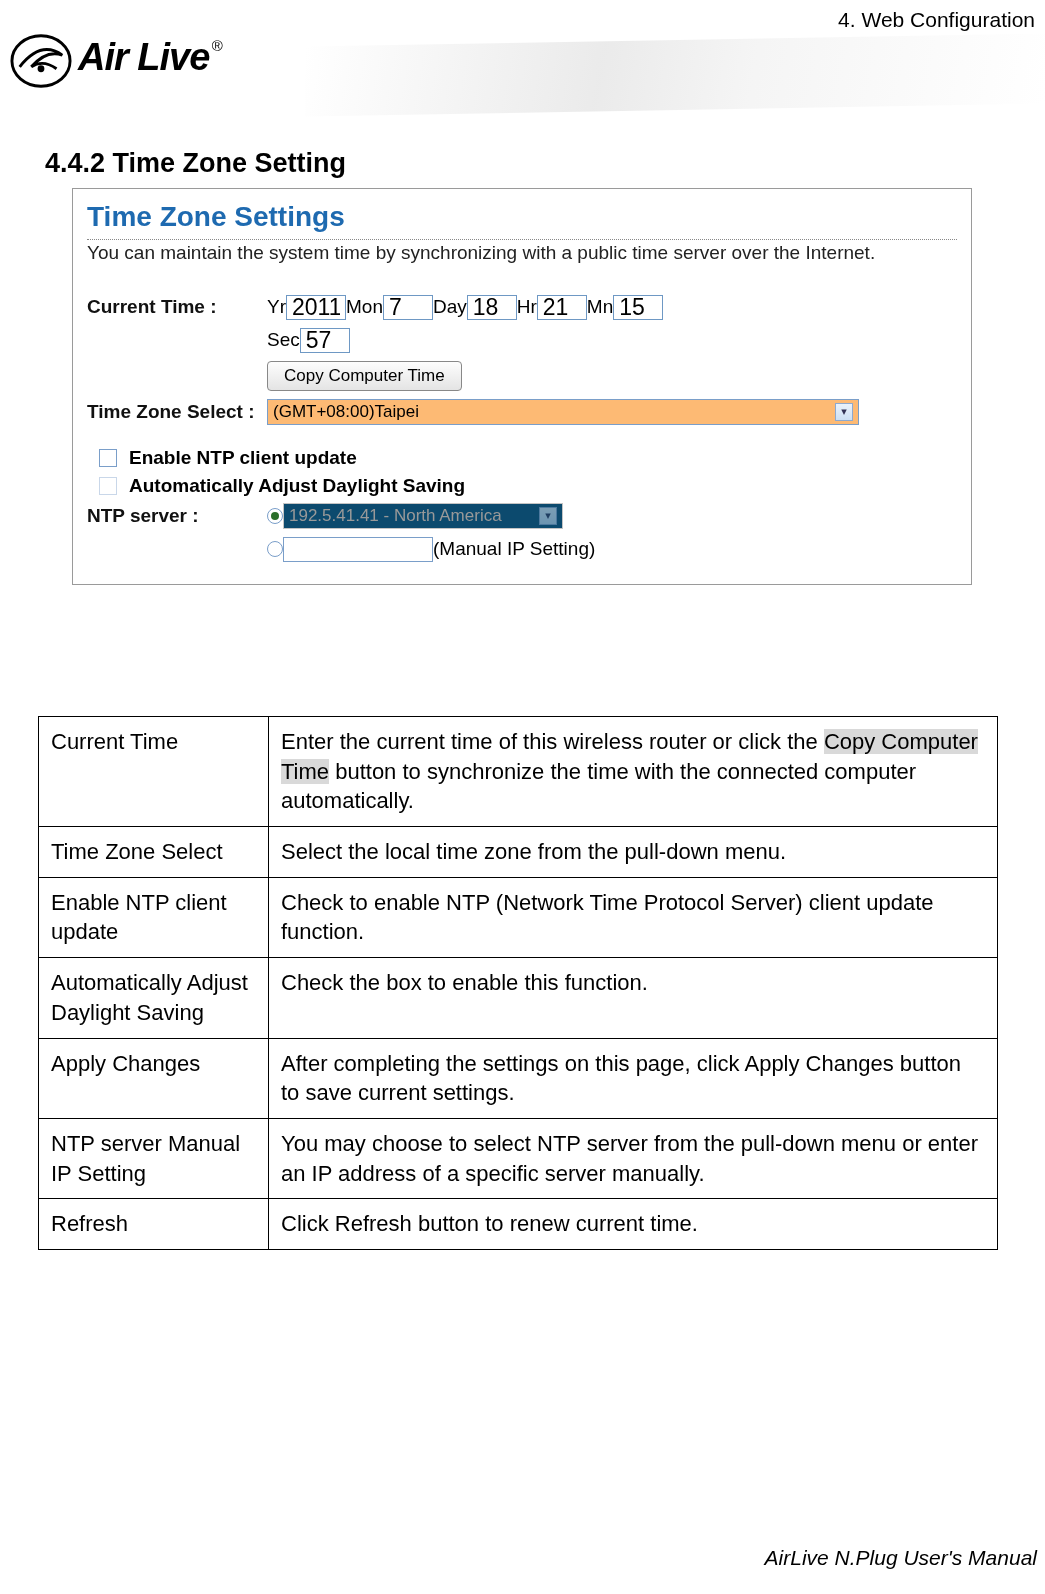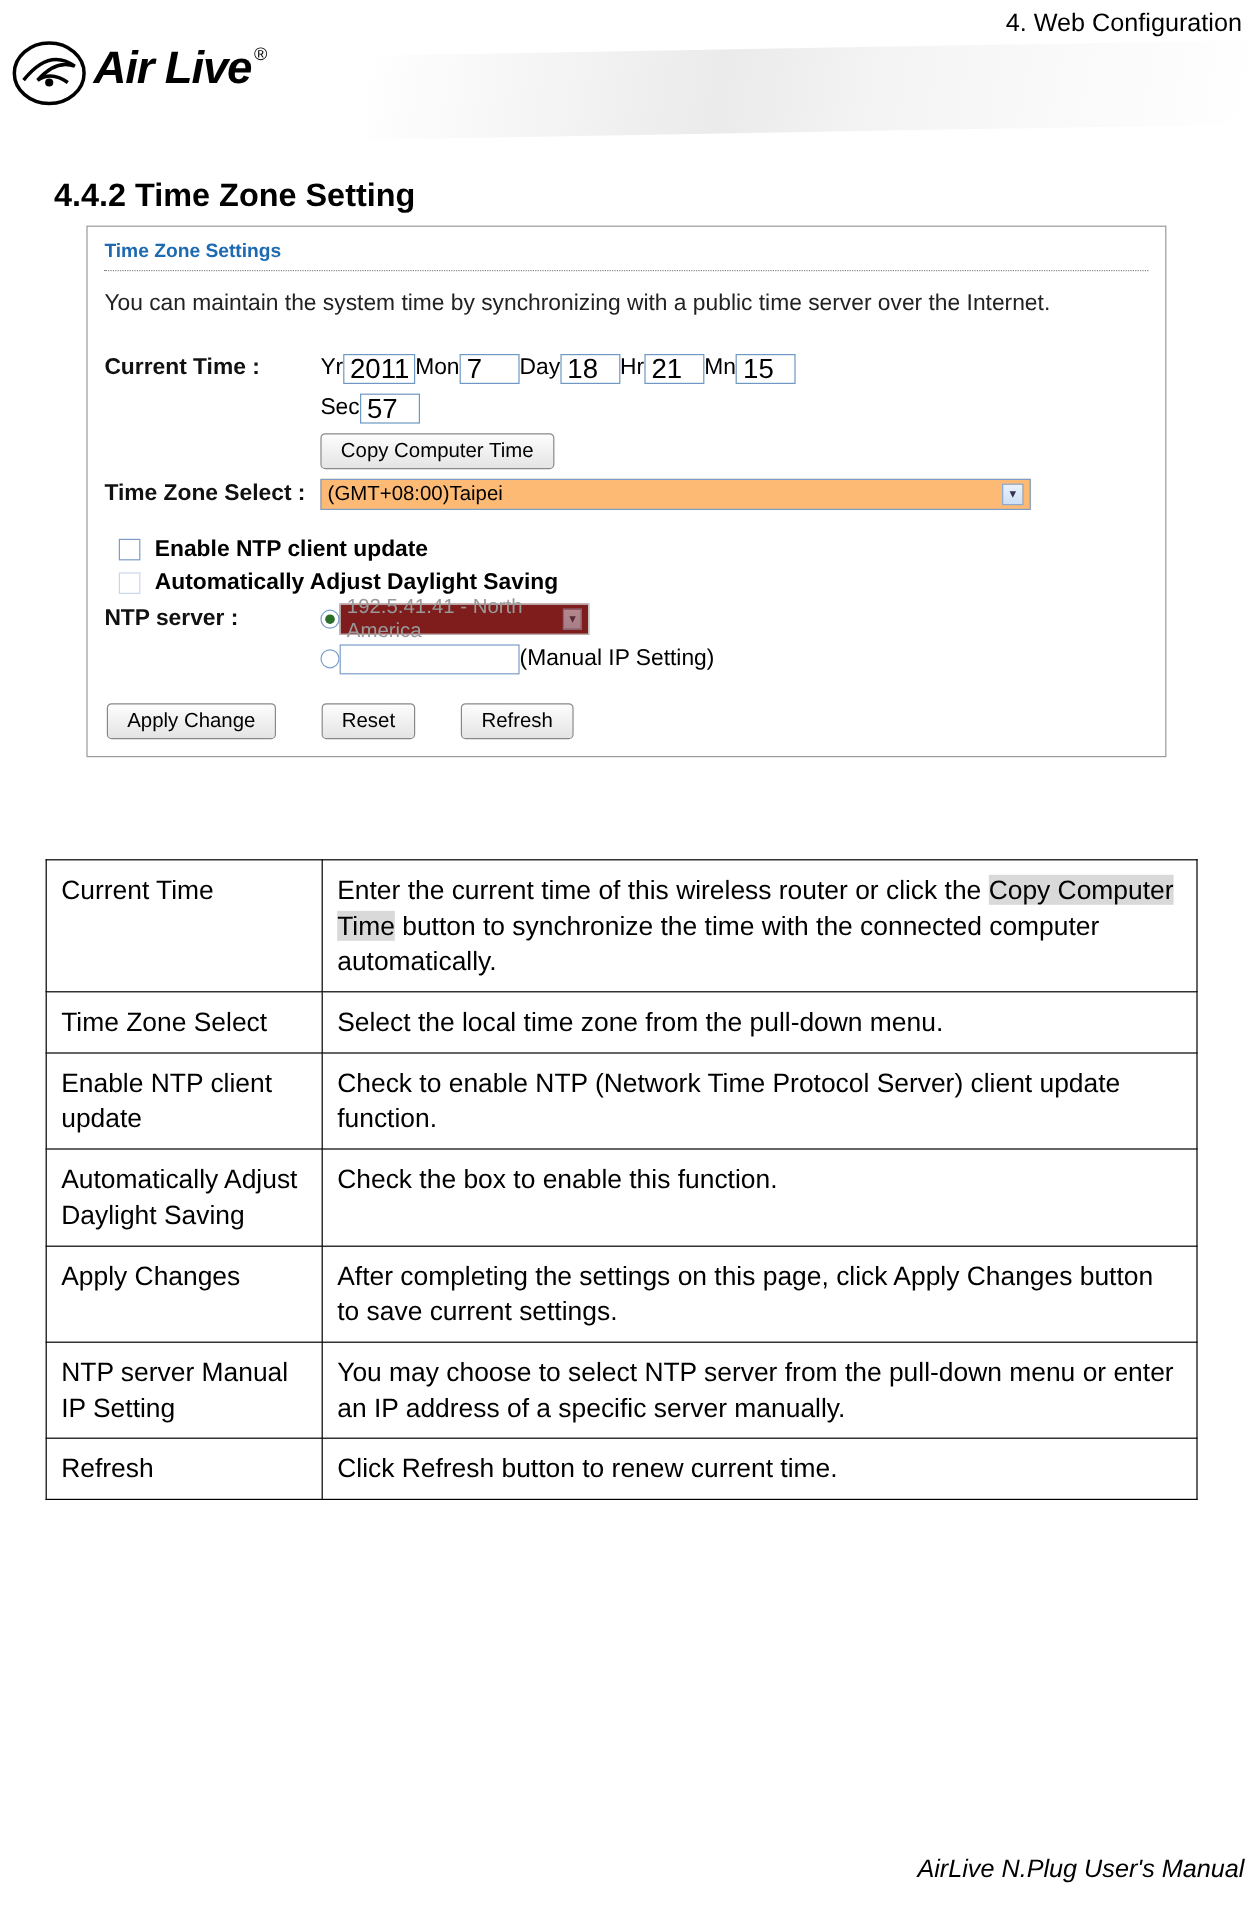--- a/index.html
+++ b/index.html
@@ -76,25 +76,24 @@
     top: 188px;
     left: 72px;
     width: 900px;
     border: 1px solid #9a9a9a;
     background: #fff;
     padding: 12px 14px 14px 14px;
   }
   .ss-title {
     color: #1e6ab0;
     font-family: Tahoma, Arial, sans-serif;
-    font-size: 16px;
+    font-size: 28px;
     font-weight: bold;
     border-bottom: 1px dotted #888;
     padding-bottom: 6px;
-    margin-bottom: 14px;
   }
   .ss-text {
     font-family: Tahoma, Arial, sans-serif;
     font-size: 19px;
     color: #222;
     line-height: 1.4;
     margin-bottom: 28px;
   }
   .ss-row {
     display: flex;
@@ -156,27 +155,27 @@
   .checkbox {
     width: 18px; height: 18px; border: 1px solid #7a9ec9; background:#fff;
   }
   .checkbox.disabled { opacity: 0.4; }
   .radio {
     width: 16px; height: 16px; border-radius: 50%; border: 1px solid #7a9ec9; background:#fff; display:flex; align-items:center; justify-content:center;
   }
   .radio.sel::after { content:""; width:8px; height:8px; border-radius:50%; background:#2a6e2a; }
   .ntp-select-disabled {
     border: 1px solid #c4c4c4;
-    background: #7f1d1d;
+    background: #0c4a6e;
     color: #999;
     font-family: Tahoma, Arial, sans-serif;
     font-size: 17px;
     padding: 2px 5px;
     height: 26px;
-    width: 208px;
+    width: 280px;
     display: flex;
     justify-content: space-between;
     align-items: center;
   }
   .manual-input {
     border: 1px solid #7a9ec9;
     background: #fff;
     height: 25px;
     width: 150px;
   }
@@ -294,25 +293,20 @@
         <span class="select-arrow" style="opacity:.5">▾</span>
       </div>
     </div>
     <div class="ss-row">
       <div class="ss-label"></div>
       <div class="radio"></div>
       <input class="manual-input" style="">
       <span style="font-size:19px;">(Manual IP Setting)</span>
     </div>
 
-    <div class="btn-row">
-      <button class="btn">Apply Change</button>
-      <button class="btn">Reset</button>
-      <button class="btn">Refresh</button>
-    </div>
   </div>
 
   <table class="desc-table">
     <tbody>
         <tr>
       <td class="col1">Current Time</td>
       <td>
         <span>Enter the current time of this wireless router or click the </span><span class="hl">Copy Computer Time</span><span> button to synchronize the time with the connected computer automatically.</span>
       </td>
     </tr>

